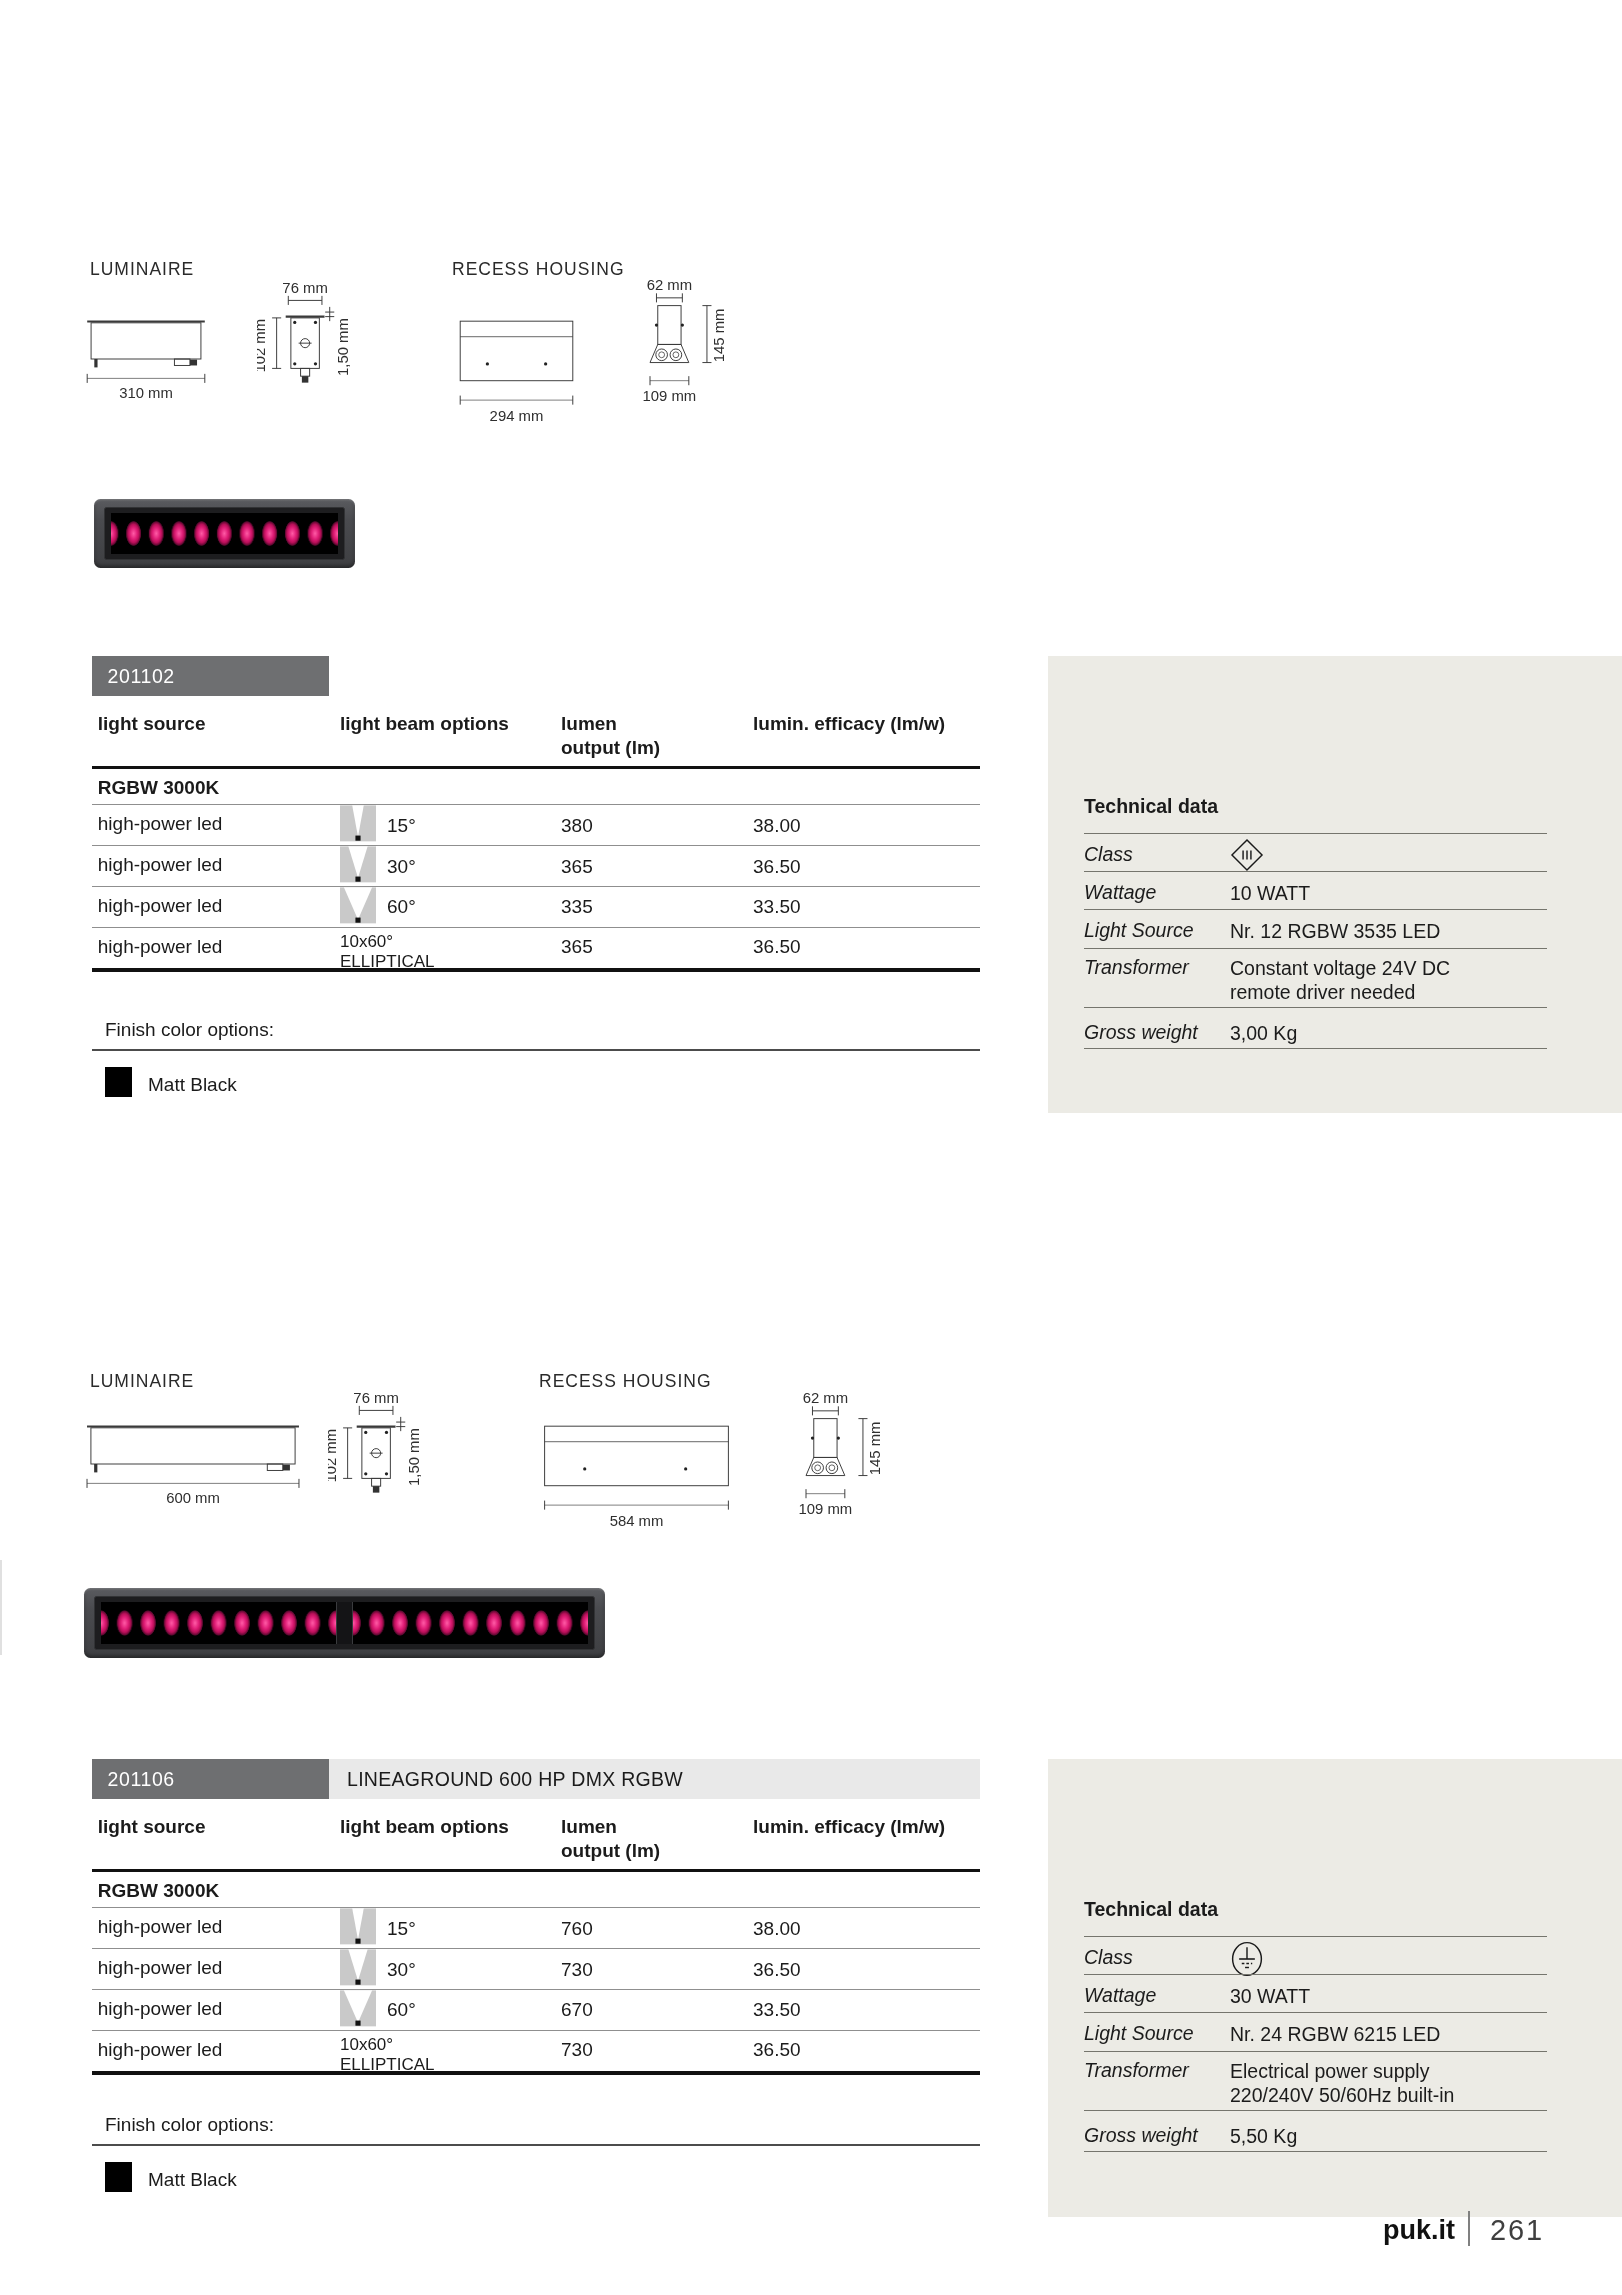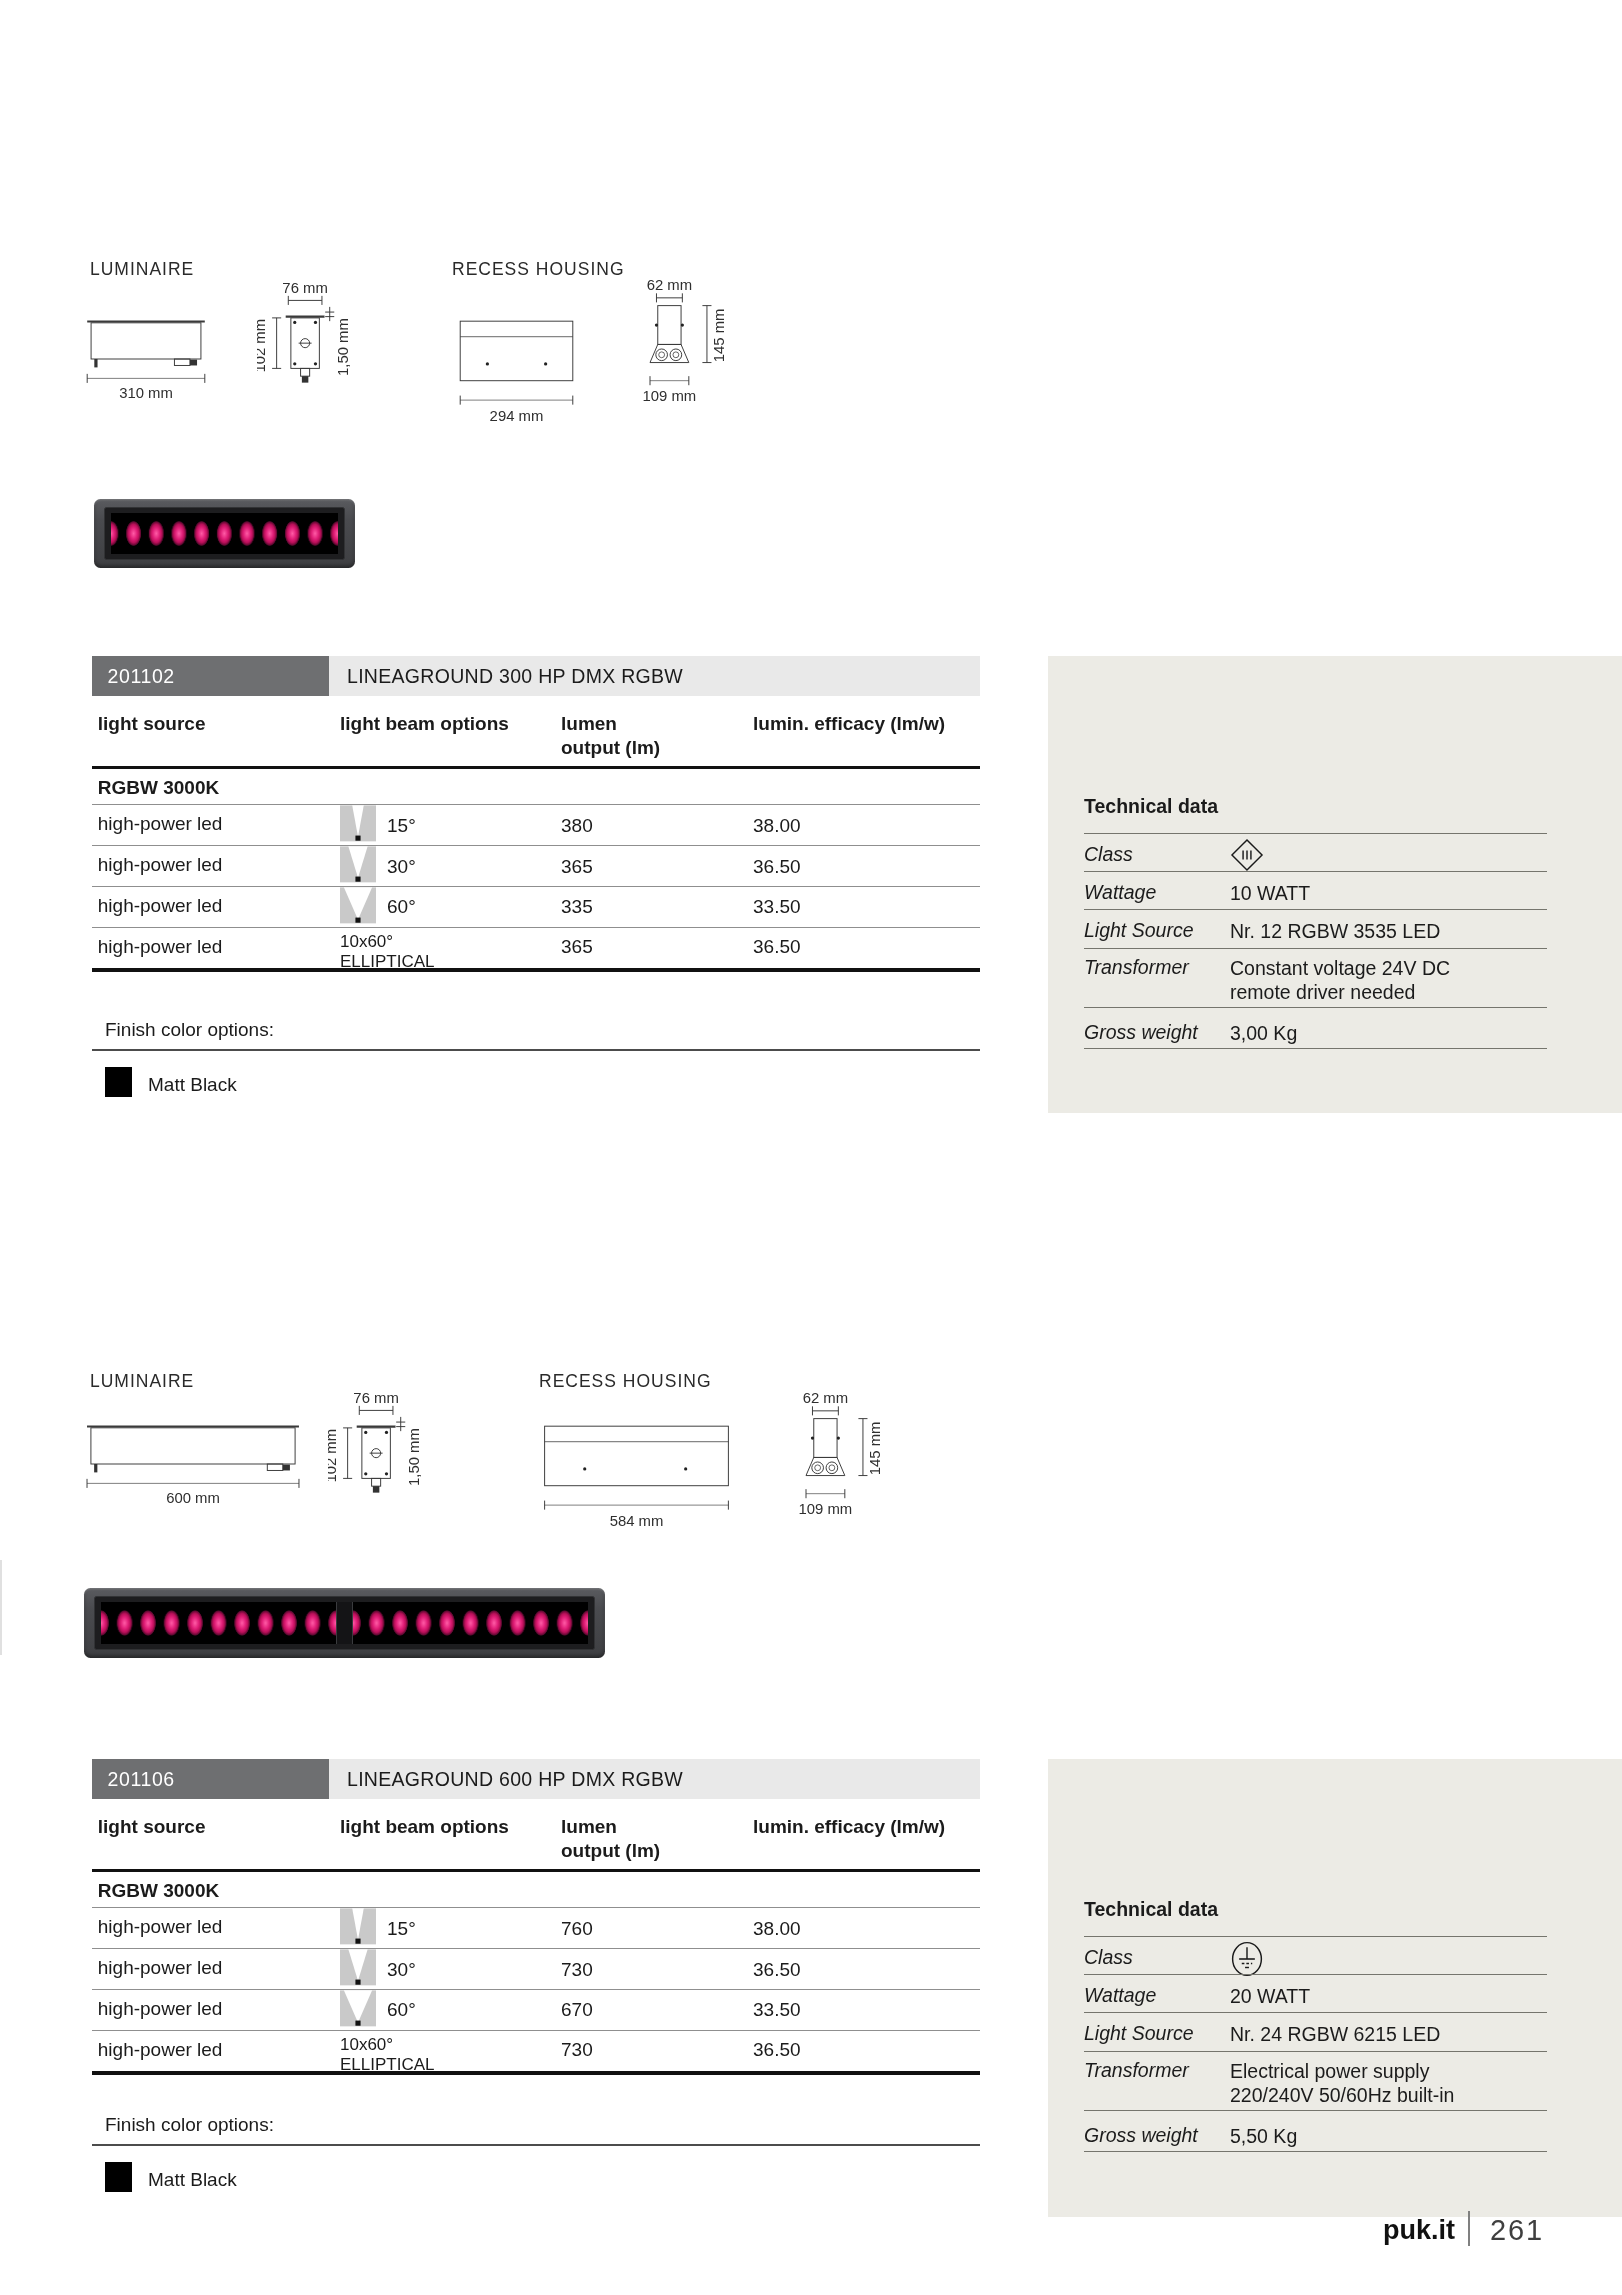--- a/index.html
+++ b/index.html
@@ -137,21 +137,20 @@
   <div class="photo" style="left:94px;top:499px;width:261px;height:69px">
     <div class="photo-inner">
       <div class="led-window">
         <div class="led-strip"></div>
       </div>
     </div>
   </div>
 
   <div class="tbl" style="left:92px;top:656px;height:316px">
     <div class="code">201102</div>
-    <div class="ttl">LINEAGROUND 300 HP DMX RGBW</div>
     <div class="colh" style="left:5.8px">light source</div>
     <div class="colh" style="left:248px">light beam options</div>
     <div class="colh ml" style="left:469px">lumen
 output (lm)</div>
     <div class="colh" style="left:661px">lumin. efficacy (lm/w)</div>
     <div class="hline thick" style="top:110px"></div>
     <div class="grp" style="top:121px">RGBW 3000K</div>
     <div class="hline thin" style="top:148px"></div>
 
     <div class="cell" style="left:5.8px;top:157px">high-power led</div>
@@ -380,21 +379,21 @@
     <div class="p-label" style="top:187px">Class</div>
     <svg class="class-icon" style="top:181px" width="34" height="38" viewBox="0 0 52 58">
       <ellipse cx="26" cy="29" rx="22" ry="25" fill="none" stroke="#1a1a1a" stroke-width="2.2"></ellipse>
       <line x1="26" y1="11" x2="26" y2="29" stroke="#1a1a1a" stroke-width="2.2"></line>
       <line x1="14" y1="29" x2="38" y2="29" stroke="#1a1a1a" stroke-width="2.4"></line>
       <line x1="18" y1="36" x2="34" y2="36" stroke="#1a1a1a" stroke-width="2.2" stroke-dasharray="4 3"></line>
       <line x1="23" y1="42" x2="29" y2="42" stroke="#1a1a1a" stroke-width="2.2"></line>
     </svg>
     <div class="p-rule" style="top:215px"></div>
     <div class="p-label" style="top:225px">Wattage</div>
-    <div class="p-val" style="top:225px">20 WATT</div>
+    <div class="p-val" style="top:225px">30 WATT</div>
     <div class="p-rule" style="top:253px"></div>
     <div class="p-label" style="top:263px">Light Source</div>
     <div class="p-val" style="top:263px">Nr. 24 RGBW 6215 LED</div>
     <div class="p-rule" style="top:292px"></div>
     <div class="p-label" style="top:300px">Transformer</div>
     <div class="p-val ml" style="top:300px">Electrical power supply
 220/240V 50/60Hz built-in</div>
     <div class="p-rule" style="top:351px"></div>
     <div class="p-label" style="top:365px">Gross weight</div>
     <div class="p-val" style="top:365px">5,50 Kg</div>

